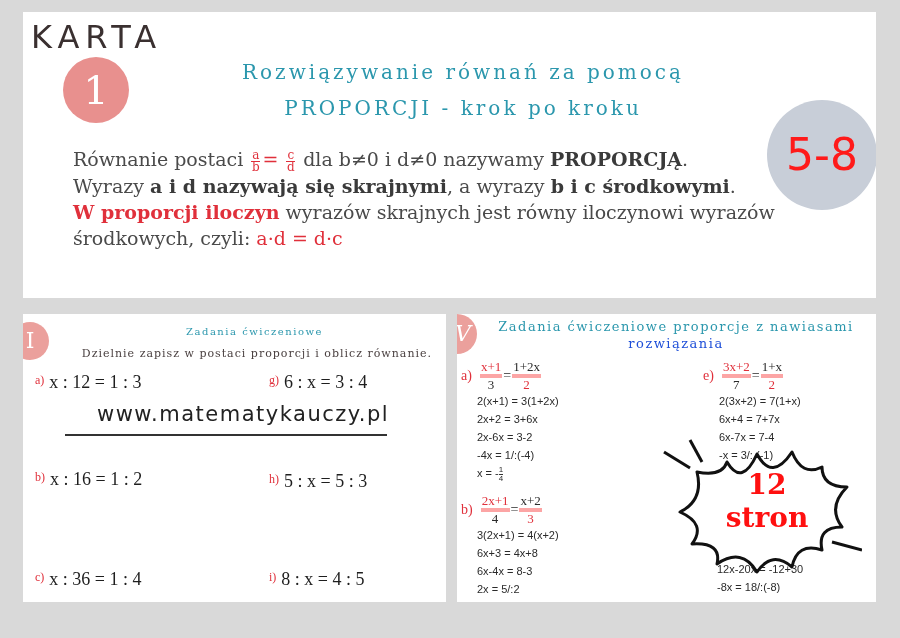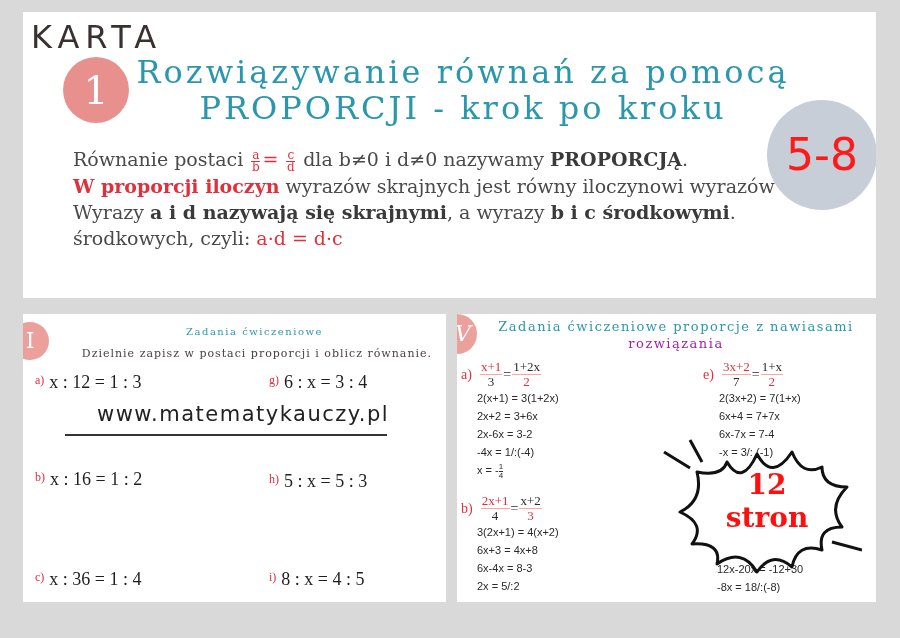--- a/index.html
+++ b/index.html
@@ -7,21 +7,21 @@
   body { position: relative; font-family: "DejaVu Serif", serif; }
 
   .panel { position: absolute; background: #ffffff; overflow: hidden; }
   #top-panel { left: 23px; top: 12px; width: 853px; height: 286px; }
   #bl-panel  { left: 23px; top: 314px; width: 423px; height: 288px; }
   #br-panel  { left: 457px; top: 314px; width: 419px; height: 288px; }
 
   
   .karta { position: absolute; left: 8px; top: 6px; font-family: "DejaVu Sans", sans-serif; font-size: 32px; letter-spacing: 6px; color: #3a3030; }
   .card-num { position: absolute; left: 40px; top: 45px; width: 66px; height: 66px; border-radius: 50%; background: #e8908e; color: #fff; font-size: 40px; text-align: center; line-height: 66px; font-family: "DejaVu Serif", serif; }
-  .title { position: absolute; left: 100px; top: 42px; width: 680px; text-align: center; color: #2b97ad; font-size: 32px; letter-spacing: 3px; line-height: 36px; font-family: "DejaVu Serif", serif; }
+  .title { position: absolute; left: 100px; top: 42px; width: 680px; text-align: center; color: #2b97ad; font-size: 20px; letter-spacing: 3px; line-height: 36px; font-family: "DejaVu Serif", serif; }
   .grade-badge { position: absolute; left: 744px; top: 88px; width: 110px; height: 110px; border-radius: 50%; background: #c8ced8; color: #ff1a1a; font-family: "DejaVu Sans", sans-serif; font-size: 44px; text-align: center; line-height: 110px; }
   .def { position: absolute; left: 50px; top: 134px; width: 790px; font-family: "DejaVu Serif", serif; color: #4a4a4a; font-size: 19px; line-height: 26px; }
   .def .red { color: #e0303b; font-weight: bold; }
   .def b { color: #3a3a3a; }
   .frac { display: inline-block; vertical-align: middle; text-align: center; color: #e0303b; font-size: 12px; line-height: 11px; margin: 0 2px; }
   .frac span { display: block; }
   .frac .num { border-bottom: 1px solid #e0303b; padding: 0 1px; }
   .redtxt { color: #e0303b; }
 
   
@@ -29,26 +29,26 @@
   .bl-title { position: absolute; left: 0; top: 12px; width: 100%; text-align: center; padding-left: 40px; color: #2b97ad; font-size: 10px; letter-spacing: 1.5px; }
   .bl-sub { position: absolute; left: 0; top: 33px; width: 100%; text-align: right; padding-right: 14px; color: #4a4040; font-size: 11px; letter-spacing: 1px; }
   .task { position: absolute; font-family: "Liberation Serif", serif; font-size: 18px; color: #1e1e1e; }
   .task .lbl { color: #e0303b; font-size: 12px; margin-right: 5px; vertical-align: 4px; }
   .website { position: absolute; left: 74px; top: 88px; font-family: "DejaVu Sans", sans-serif; font-size: 21px; letter-spacing: 1.5px; color: #222; }
   .web-line { position: absolute; left: 42px; top: 120px; width: 322px; height: 2px; background: #333; }
 
   
   .roman2 { position: absolute; left: -20px; top: 0px; width: 40px; height: 40px; border-radius: 50%; background: #eba09c; color: #fff; text-align: right; padding-right: 6px; line-height: 40px; font-size: 22px; font-style: italic; }
   .br-title { position: absolute; left: 24px; top: 4px; width: 390px; text-align: center; color: #2b97ad; font-size: 13px; letter-spacing: 1.5px; line-height: 17px; }
-  .br-title .sub { color: #a21caf; }
+  .br-title .sub { color: #1d4ed8; }
   .ex { position: absolute; font-family: "Liberation Serif", serif; color: #2a2a2a; }
   .ex .elbl { color: #e0303b; font-size: 14px; margin-right: 4px; vertical-align: middle; }
   .ex .f2 { display: inline-block; vertical-align: middle; text-align: center; font-size: 13px; line-height: 14px; }
   .ex .f2 span { display: block; padding: 0 1px; }
-  .ex .f2 .n { border-bottom: 1px solid #fca5a5; }
+  .ex .f2 .n { border-bottom: 4px solid #fca5a5; }
   .ex .eq { font-size: 14px; vertical-align: middle; margin: 0 1px; }
   .step { font-size: 11px; line-height: 18px; color: #2a2a2a; padding-left: 16px; font-family: "Liberation Sans", sans-serif; }
   .small-frac { display: inline-block; vertical-align: middle; font-size: 8px; line-height: 8px; text-align: center; }
   .small-frac span { display: block; }
   .small-frac .n { border-bottom: 1px solid #333; }
 
   .burst { position: absolute; left: 205px; top: 118px; width: 200px; height: 150px; }
   .burst-text { position: absolute; left: 250px; top: 154px; width: 120px; text-align: center; color: #ff1010; font-family: "DejaVu Serif", serif; font-weight: bold; font-size: 28px; line-height: 33px; }
 </style>
 </head>
@@ -65,27 +65,27 @@
 
   <div class="def">
     <div>
       <span>Równanie postaci</span>
       <span class="frac"><span class="num">a</span><span>b</span></span><span class="redtxt">=</span>
       <span class="frac"><span class="num">c</span><span>d</span></span>
       <span>dla b≠0 i d≠0 nazywamy</span>
       <b>PROPORCJĄ</b><span>.</span>
     </div>
     <div>
-      <span class="red">W proporcji iloczyn</span>
-      <span>wyrazów skrajnych jest równy iloczynowi wyrazów</span>
-    </div>
-    <div>
       <span>Wyrazy</span>
       <b>a i d nazywają się skrajnymi</b><span>, a wyrazy</span>
       <b>b i c środkowymi</b><span>.</span>
+    </div>
+    <div>
+      <span class="red">W proporcji iloczyn</span>
+      <span>wyrazów skrajnych jest równy iloczynowi wyrazów</span>
     </div>
     <div>
       <span>środkowych, czyli:</span>
       <span class="redtxt">a·d = d·c</span>
     </div>
   </div>
 </div>
 
 <div class="panel" id="bl-panel">
   <div class="roman">I</div>

